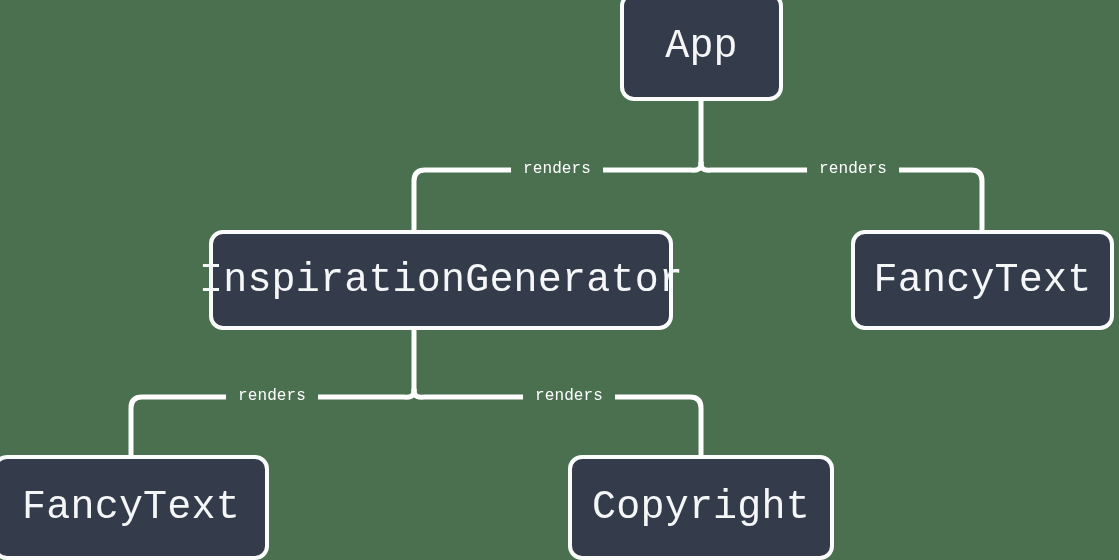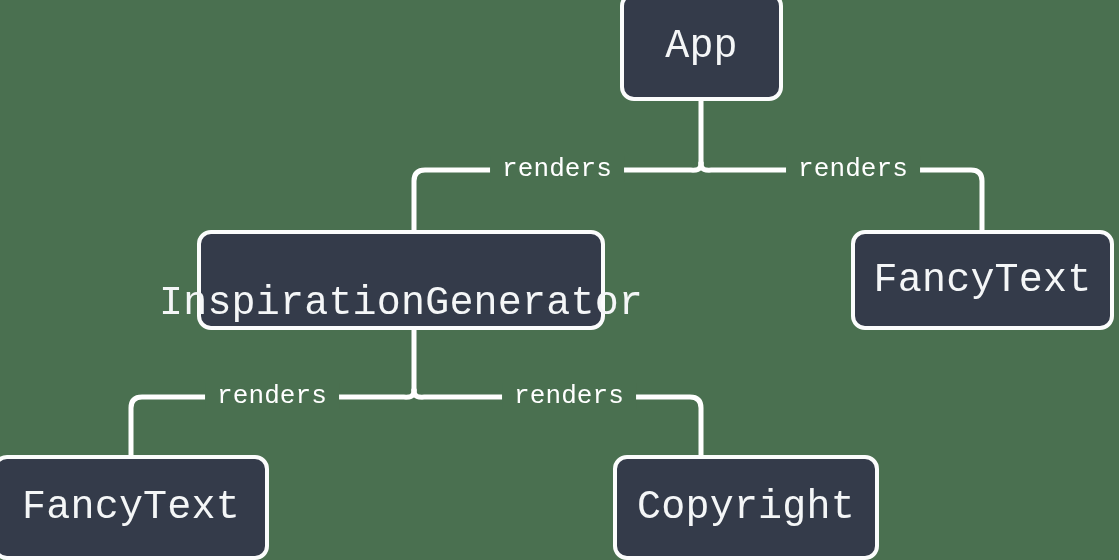--- a/index.html
+++ b/index.html
@@ -37,29 +37,29 @@
     align-items: center;
     justify-content: center;
     color: #f4f6f7;
     font-size: 40px;
     font-weight: 400;
     letter-spacing: 0.2px;
     white-space: nowrap;
     z-index: 3;
   }
   .node-app       { left: 620px; top: -8px;   width: 163px; height: 109px; }
-  .node-inspgen   { left: 197px; top: 230px;  width: 408px; height: 100px; align-items: flex-end; }
+  .node-inspgen   { left: 209px; top: 230px;  width: 464px; height: 100px; }
   .node-fancy-r   { left: 851px; top: 230px;  width: 263px; height: 100px; }
   .node-fancy-bl  { left: -7px;  top: 455px;  width: 276px; height: 105px; }
-  .node-copyright { left: 568px; top: 455px;  width: 266px; height: 105px; margin-left: 45px; }
+  .node-copyright { left: 568px; top: 455px;  width: 266px; height: 105px; }
 
   .edge-label {
     position: absolute;
     color: #ffffff;
-    font-size: 26px;
+    font-size: 16px;
     font-weight: 500;
     letter-spacing: 0.1px;
     background: #4a7050;
     padding: 0 12px;
     white-space: nowrap;
     z-index: 2;
     line-height: 1;
     transform: translate(-50%, -50%);
     text-align: center;
   }

